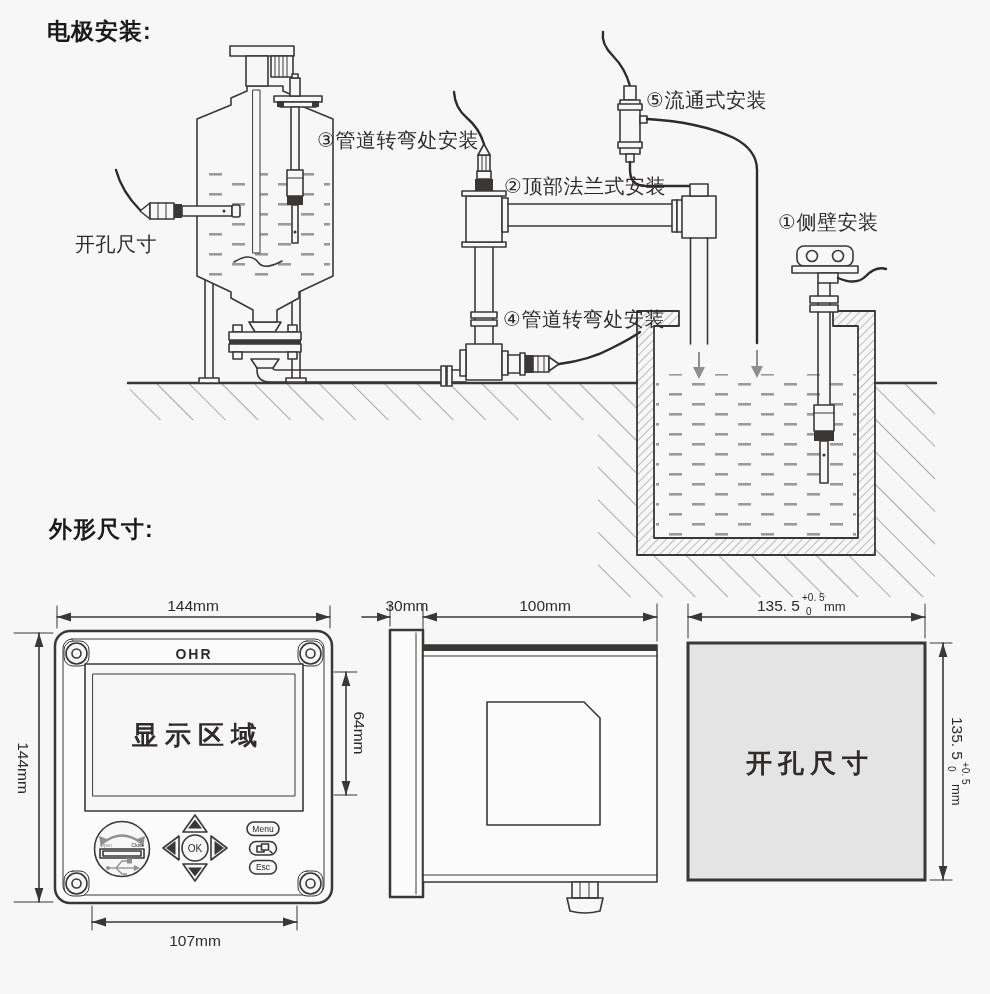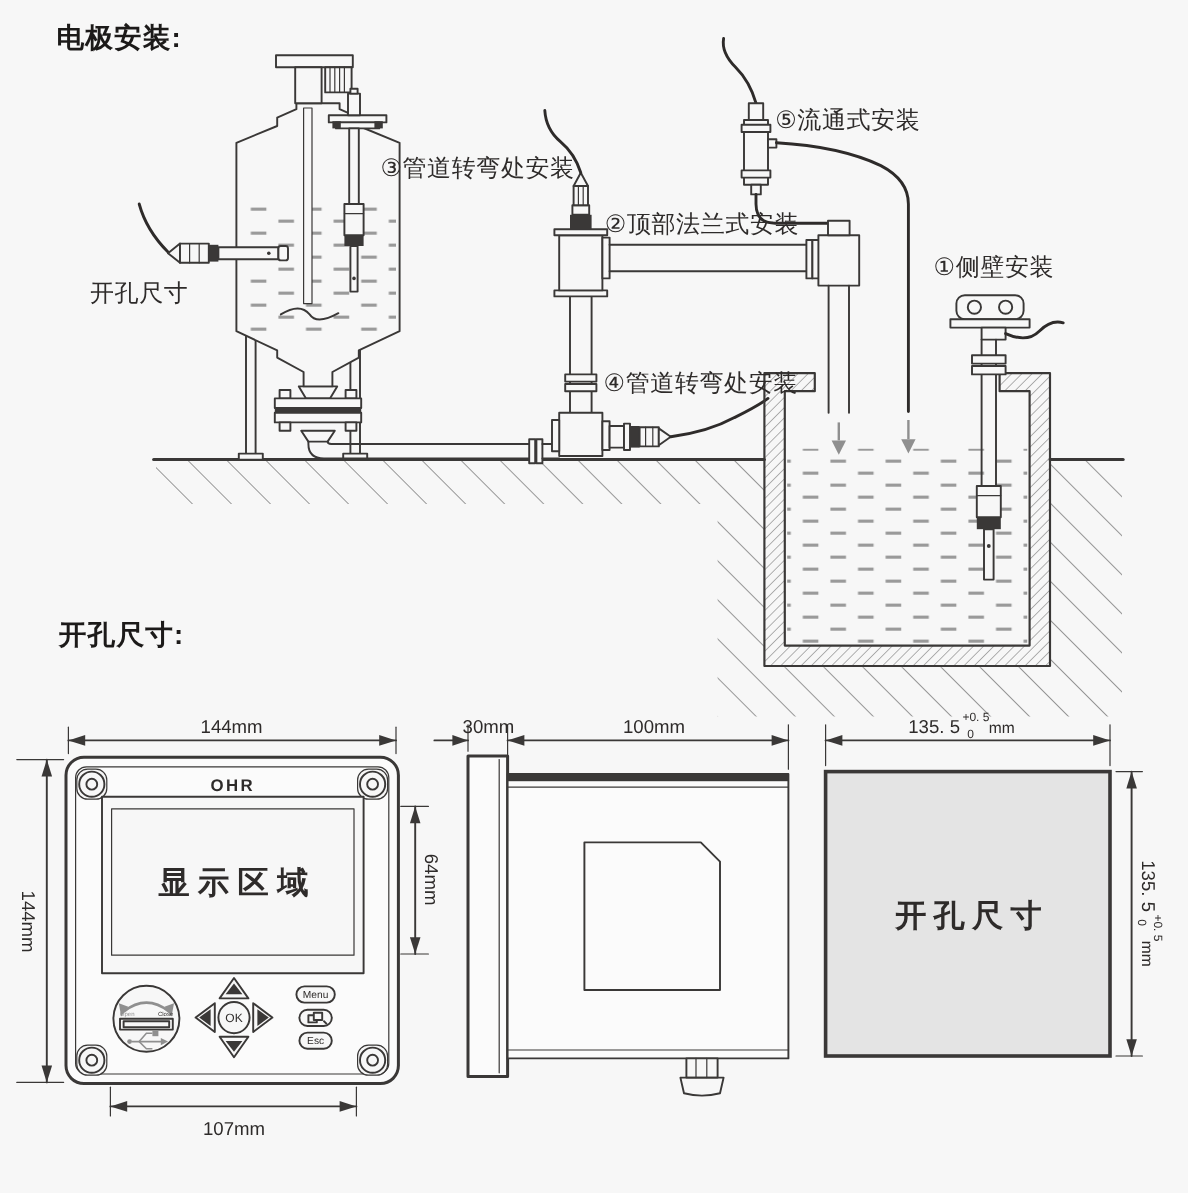--- a/index.html
+++ b/index.html
@@ -384,21 +384,21 @@
     <g transform="rotate(90,957,755)">
       <text class="dimtxt" x="962" y="760" text-anchor="end" font-size="16">135. 5</text>
       <text x="964" y="750" font-size="10">+0. 5</text>
       <text x="968" y="764" font-size="10">0</text>
       <text x="986" y="760" font-size="13">mm</text>
     </g>
   </g>
 </svg>
 
 <div class="title" style="left:47px;top:16px;">电极安装:</div>
-<div class="title" style="left:49px;top:514px;">开孔尺寸:</div>
+<div class="title" style="left:49px;top:514px;">外形尺寸:</div>
 
 <div class="lbl" style="left:75px;top:231px;">开孔尺寸</div>
 <div class="lbl" style="left:317px;top:127px;">③管道转弯处安装</div>
 <div class="lbl" style="left:503px;top:306px;">④管道转弯处安装</div>
 <div class="lbl" style="left:504px;top:173px;">②顶部法兰式安装</div>
 <div class="lbl" style="left:646px;top:87px;">⑤流通式安装</div>
 <div class="lbl" style="left:778px;top:209px;">①侧壁安装</div>
 
 </div>
 

